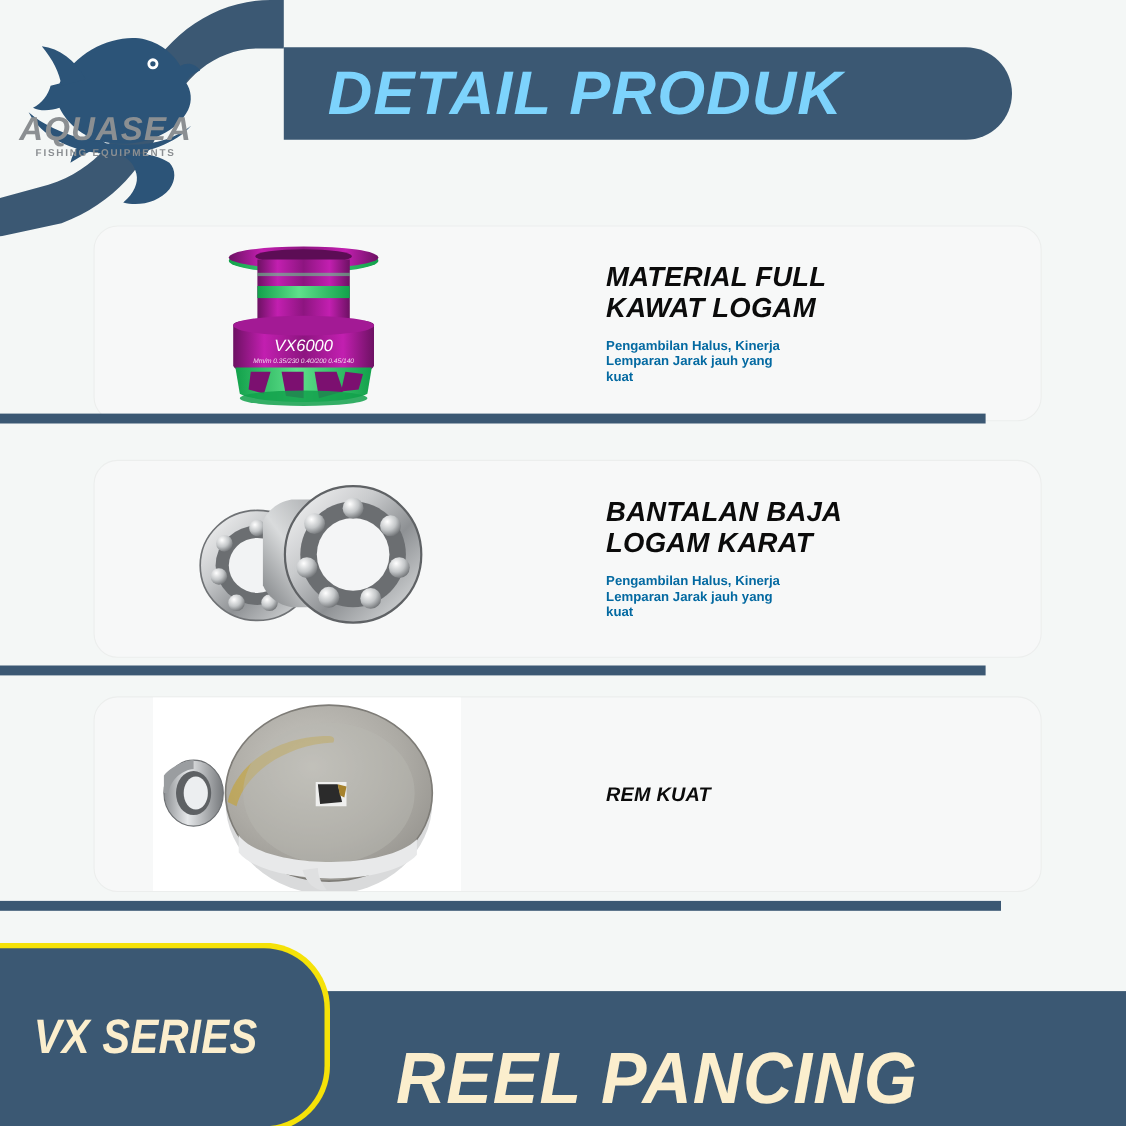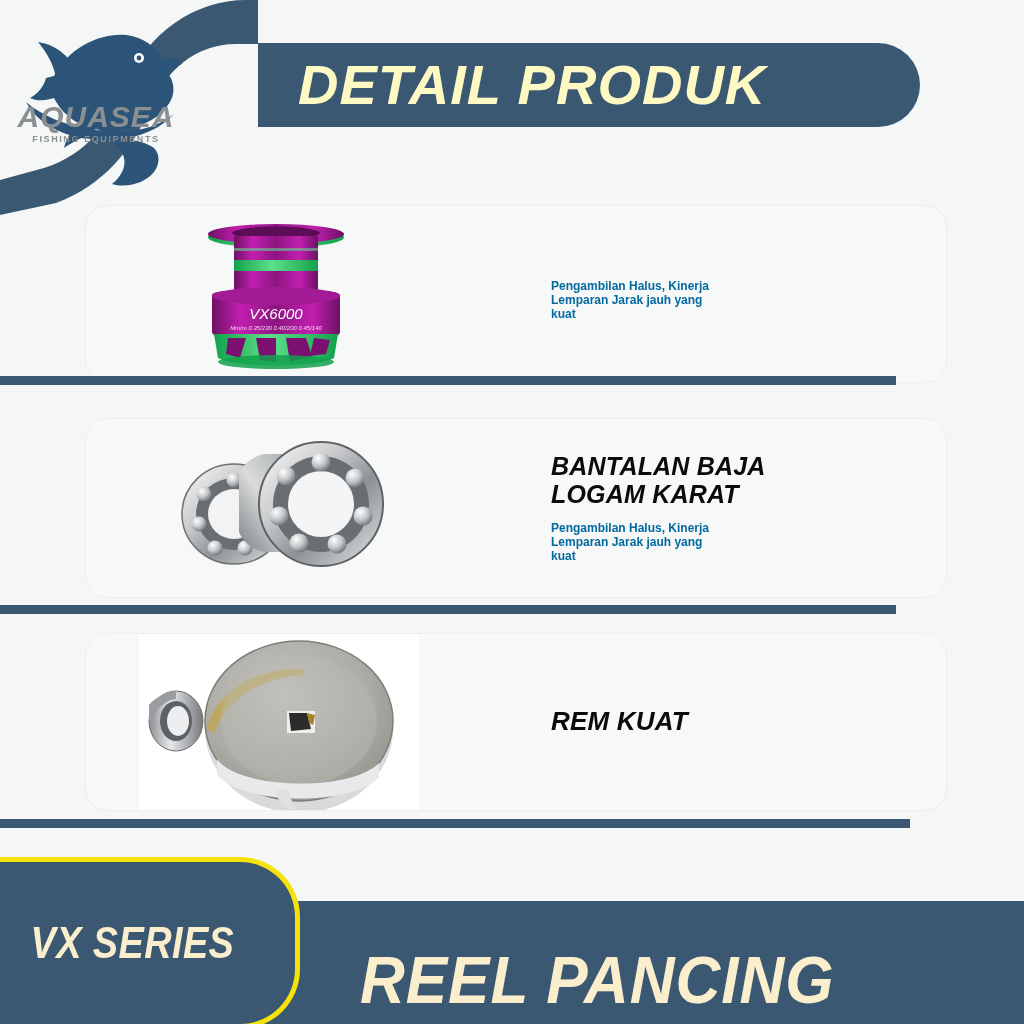--- a/index.html
+++ b/index.html
@@ -21,21 +21,21 @@
 
   .title-banner{
     position:absolute; left:258px; top:43px;
     width:662px; height:84px;
     background:#3b5873;
     border-radius:0 42px 42px 0;
     display:flex; align-items:center;
   }
   .title-text{
     font-size:56px; font-weight:bold; font-style:italic;
-    color:#fef9c3; letter-spacing:1px;
+    color:#7dd3fc; letter-spacing:1px;
     margin-left:40px; white-space:nowrap;
     line-height:1;
   }
 
   
   .card{
     position:absolute;
     left:85px; width:862px;
     background:#f7f8f8;
     border:1px solid #eceeed;
@@ -60,21 +60,21 @@
     font-size:25px; font-weight:bold; font-style:italic;
     color:#0b0b0b; line-height:1.12; letter-spacing:0.2px;
     white-space:pre-line;
   }
   .card-desc{
     margin-top:14px;
     font-size:12px; font-weight:bold; 
     color:#0369a1; line-height:1.15;
     white-space:pre-line;
   }
-  .card-3 .card-title{ font-size:26px; }
+  .card-3 .card-title{ font-size:18px; }
   .card-3 .card-desc{ margin-top:18px; }
 
   
   .divider{
     position:absolute; left:0; height:9px;
     background:#3b5873;
   }
   .div-1{ top:376px; width:896px; }
   .div-2{ top:605px; width:896px; }
   .div-3{ top:819px; width:910px; }
@@ -187,20 +187,22 @@
         <path d="M110 126 L130 126 L136 144 L114 150 Z"></path>
         <path d="M138 126 L154 128 L150 142 L134 144 Z"></path>
       </g>
       <ellipse cx="100" cy="150" rx="58" ry="7" fill="#12a14b" opacity="0.85"></ellipse>
 
       <text x="100" y="107" text-anchor="middle" font-family="'Liberation Sans', sans-serif" font-size="15" fill="#ffffff">VX6000</text>
       <text x="100" y="118" text-anchor="middle" font-family="'Liberation Sans', sans-serif" font-size="6" fill="#f2d8ef">Mm/m 0.35/230 0.40/200 0.45/140</text>
     </svg>
   </div>
   <div class="card-body">
+    <div class="card-title">MATERIAL FULL
+KAWAT LOGAM</div>
     <div class="card-desc">Pengambilan Halus, Kinerja
 Lemparan Jarak jauh yang
 kuat</div>
   </div>
 </div>
 <div class="divider div-1"></div>
 
 <div class="card card-2">
   <div class="card-media">
     <svg class="art" width="230" height="160" viewBox="0 0 230 160" aria-hidden="true">

